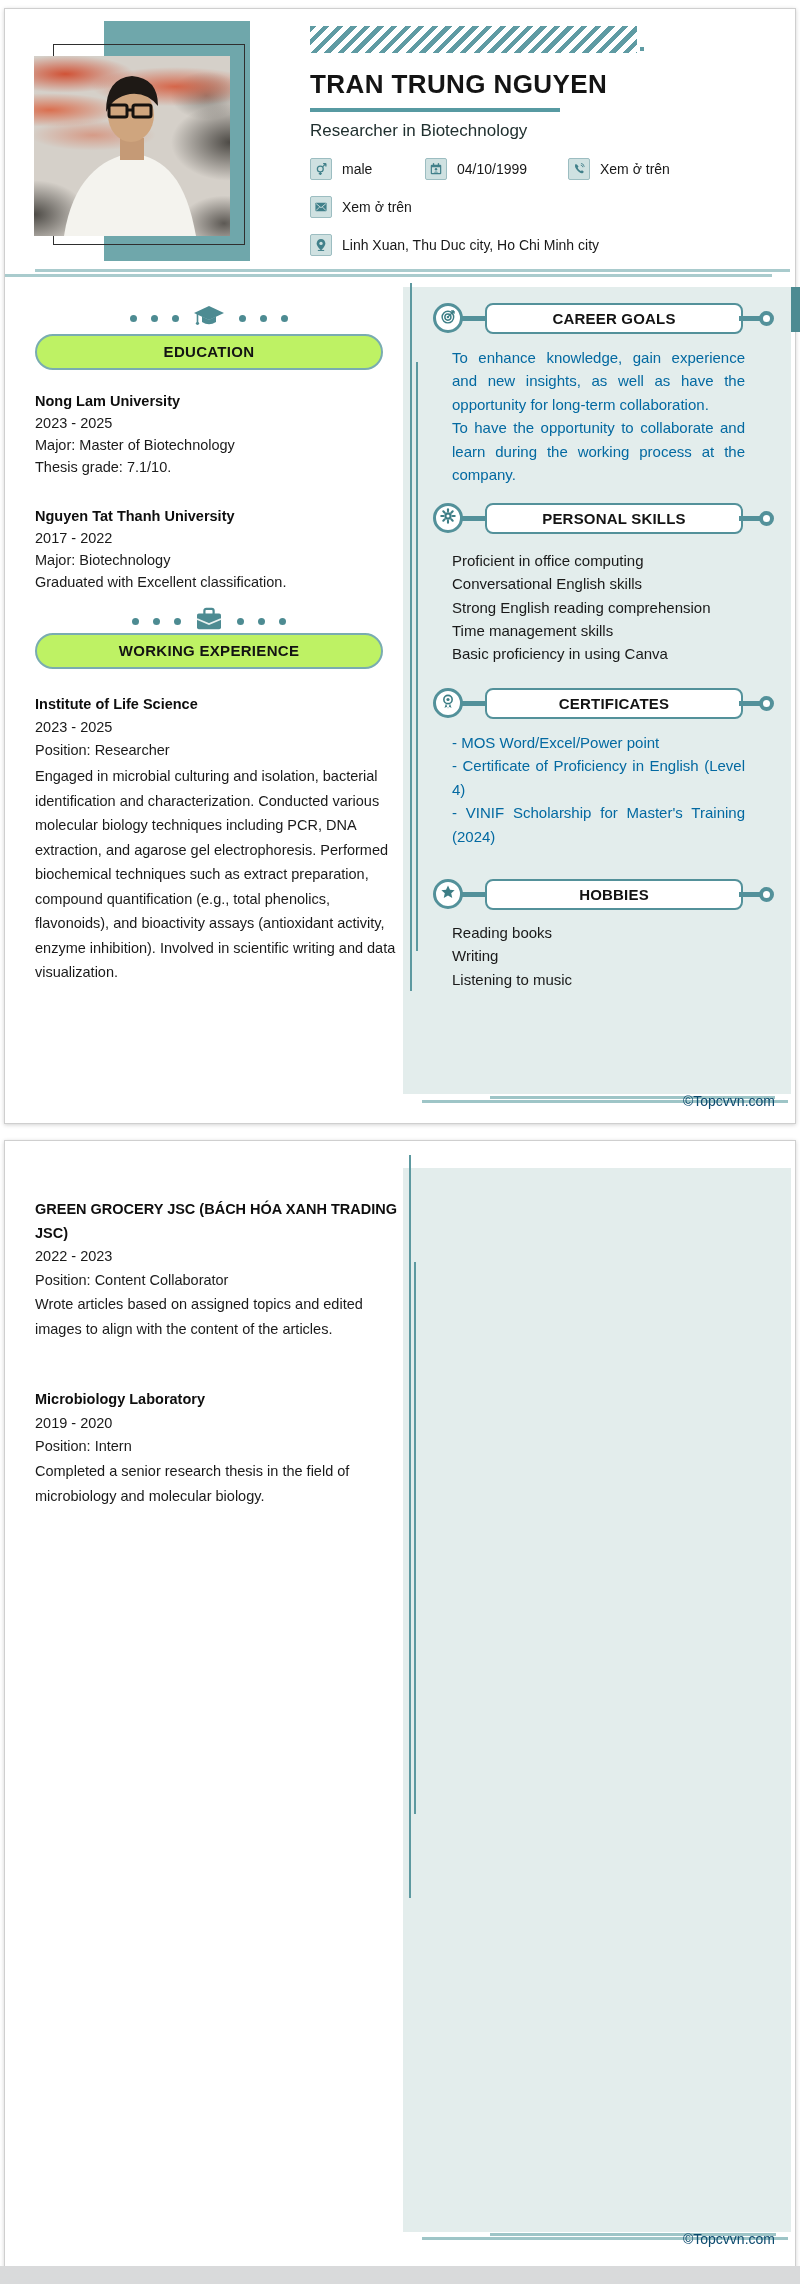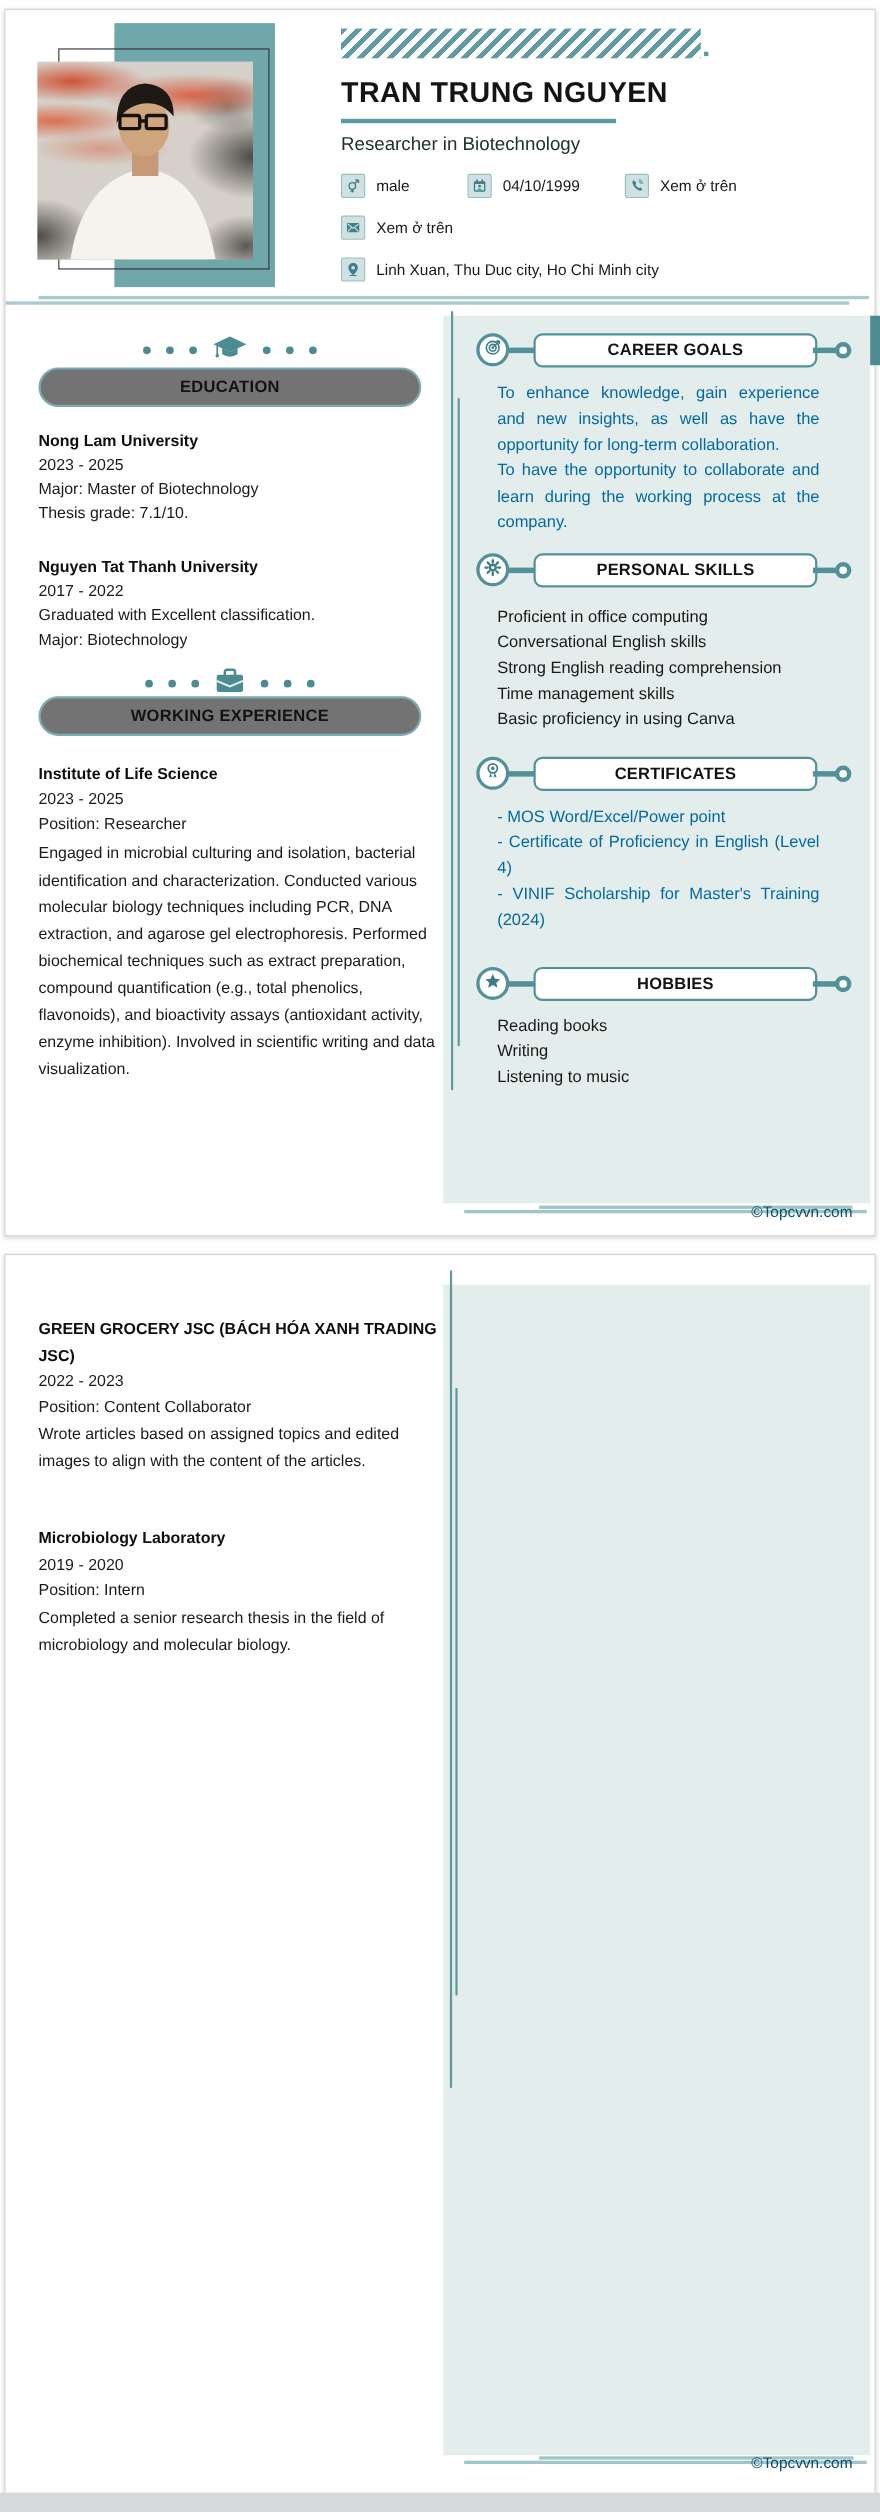--- a/index.html
+++ b/index.html
@@ -44,21 +44,21 @@
   .cicon{width:20px;height:20px;background:#cfe1e1;border:1px solid #9cbdc1;border-radius:2px;
          display:flex;align-items:center;justify-content:center;flex:0 0 auto;}
   .ctext{margin-left:10px;font-size:14px;color:#181818;white-space:nowrap;}
   .hline{position:absolute;height:3px;background:#a9cbcd;}
   .edge-bar{position:absolute;left:786px;top:278px;width:14px;height:45px;background:#4d8b92;}
 
   
   .marker{position:absolute;left:30px;width:348px;height:24px;display:flex;align-items:center;justify-content:center;gap:14px;}
   .dot{width:7px;height:7px;border-radius:50%;background:#4d8b92;flex:0 0 auto;}
   .pill{
-    position:absolute;left:30px;width:348px;height:36px;box-sizing:border-box;background:#737373;
+    position:absolute;left:30px;width:348px;height:36px;box-sizing:border-box;background:#bef264;
     border:2px solid #79acb1;border-radius:18px;text-align:center;line-height:32px;
     font-size:15px;font-weight:bold;color:#131313;letter-spacing:.3px;
   }
   .entry{position:absolute;left:30px;width:362px;font-size:14.5px;line-height:22px;color:#1a1a1a;}
   .entry .org{font-weight:bold;color:#0e0e0e;}
   .entry23{line-height:23px;}
   .desc{line-height:24.5px;margin:2px 0 0 0;}
   .desc25{line-height:25px;margin:0;}
 
   
@@ -192,22 +192,22 @@
 
   <div class="entry" style="top:381px;">
     <div class="org">Nong Lam University</div>
     <div>2023 - 2025</div>
     <div>Major: Master of Biotechnology</div>
     <div>Thesis grade: 7.1/10.</div>
   </div>
   <div class="entry" style="top:496px;">
     <div class="org">Nguyen Tat Thanh University</div>
     <div>2017 - 2022</div>
+    <div>Major: Biotechnology</div>
     <div>Graduated with Excellent classification.</div>
-    <div>Major: Biotechnology</div>
   </div>
 
   <div class="marker" style="top:600px;">
     <span class="dot"></span>
       <span class="dot"></span>
       <span class="dot"></span>
     <span>
       <svg width="28" height="24" viewBox="0 0 30 26">
           <g fill="#4d8b92">
         <rect x="10" y="2" width="10" height="7" rx="2" fill="none" stroke="#4d8b92" stroke-width="2.4"></rect>

